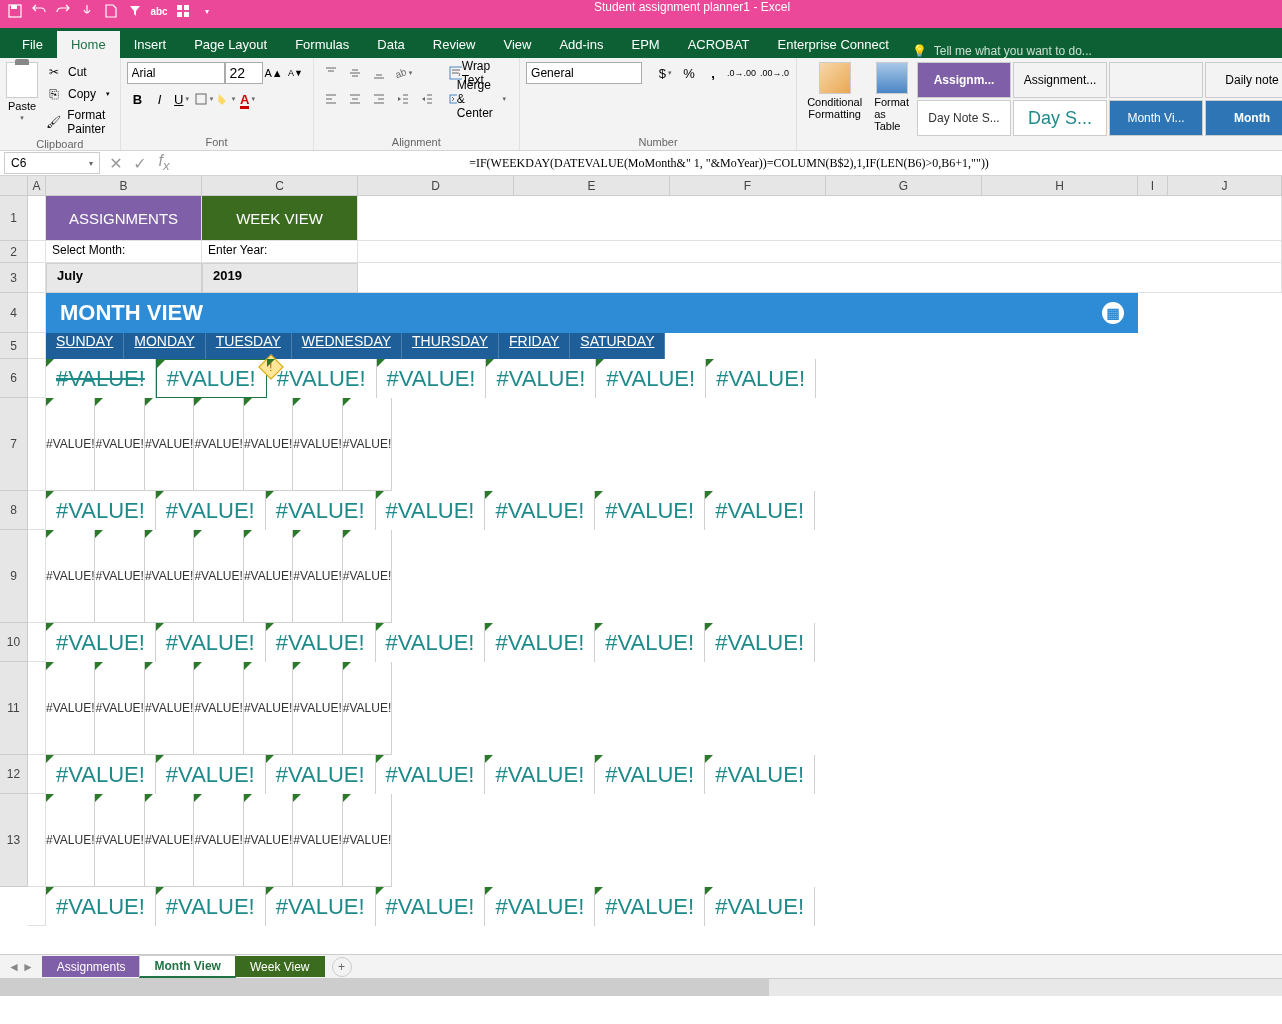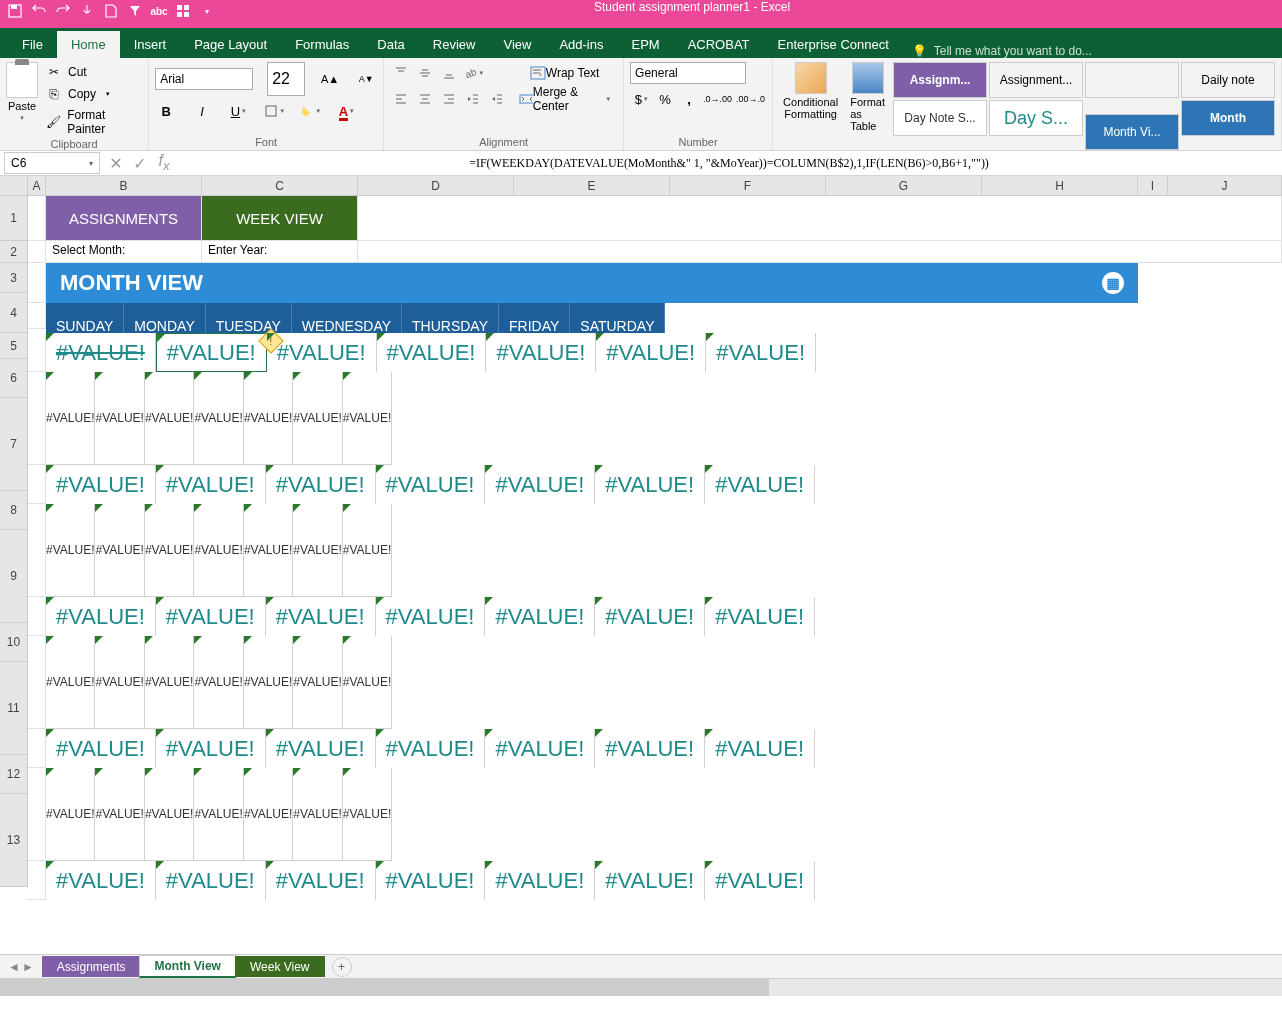--- a/index.html
+++ b/index.html
@@ -25,43 +25,43 @@
 .ribbon-group-content { display: flex; align-items: flex-start; gap: 4px; flex: 1; }
 
 .clipboard-big { display: flex; flex-direction: column; align-items: center; gap: 2px; font-size: 11px; }
 .paste-icon { width: 32px; height: 36px; background: #fff; border: 1px solid #ccc; position: relative; }
 .paste-icon::before { content: ''; position: absolute; top: -4px; left: 8px; width: 14px; height: 6px; background: #888; border-radius: 2px 2px 0 0; }
 .clipboard-small { display: flex; flex-direction: column; gap: 2px; font-size: 12px; }
 .clipboard-small-item { display: flex; align-items: center; gap: 6px; padding: 2px 4px; cursor: pointer; }
 .mini-icon { width: 16px; height: 16px; display: inline-flex; align-items: center; justify-content: center; font-size: 12px; }
 
 .font-group-rows { display: flex; flex-direction: column; gap: 4px; }
-.font-row { display: flex; align-items: center; gap: 14px; }
+.font-row { display: flex; align-items: center; gap: 0; }
 .font-name { width: 98px; height: 22px; border: 1px solid #ababab; font-size: 12px; padding: 0 4px; background: #fff; }
-.font-size { width: 38px; height: 22px; border: 1px solid #ababab; font-size: 16px; padding: 16px 4px; background: #fff; }
+.font-size { width: 38px; height: 22px; border: 1px solid #ababab; font-size: 14px; padding: 4px 4px; background: #fff; }
 .ribbon-btn { min-width: 22px; height: 22px; display: inline-flex; align-items: center; justify-content: center; cursor: pointer; font-size: 13px; border: 1px solid transparent; }
 .ribbon-btn.dd::after { content: '▾'; font-size: 7px; margin-left: 2px; color: #666; }
 
 .alignment-rows { display: flex; flex-direction: column; gap: 4px; }
 .align-row { display: flex; gap: 2px; }
 .align-btn { width: 22px; height: 22px; display: flex; align-items: center; justify-content: center; cursor: pointer; }
 .merge-btn, .wrap-btn { display: flex; align-items: center; gap: 0; height: 22px; padding: 0 6px; font-size: 12px; cursor: pointer; }
 
-.number-rows { display: flex; flex-direction: column; gap: 4px; }
+.number-rows { display: flex; gap: 12px; }
 .number-format { width: 116px; height: 22px; border: 1px solid #ababab; font-size: 12px; padding: 0 4px; background: #fff; }
 
 .styles-big { display: flex; flex-direction: column; align-items: center; gap: 2px; font-size: 11px; padding: 0 4px; }
 .styles-icon { width: 32px; height: 32px; background: linear-gradient(135deg, #f8d7a8, #e8a854); border: 1px solid #ccc; }
 
 .style-gallery { display: grid; grid-template-columns: repeat(4, 1fr); gap: 2px; }
 .style-cell { width: 94px; height: 36px; border: 1px solid #ccc; display: flex; align-items: center; justify-content: center; font-size: 12px; overflow: hidden; white-space: nowrap; padding: 0 4px; }
 .style-cell.assignm { background: #7e5fa8; color: #fff; font-weight: bold; }
 .style-cell.daynotes { background: #fff; color: #333; }
 .style-cell.days { background: #fff; color: #1f8a8a; font-size: 18px; font-family: Arial; }
-.style-cell.monthvi { background: #2e75b6; color: #fff; margin-top: 14px; }
+.style-cell.monthvi { background: #2e75b6; color: #fff; }
 .style-cell.month { background: #2e75b6; color: #fff; font-weight: bold; }
 
 
 .formula-bar { height: 25px; border-bottom: 1px solid #d4d4d4; display: flex; align-items: center; background: #fff; text-align: center; }
 .name-box { width: 96px; height: 22px; border: 1px solid #ccc; margin: 0 4px; font-size: 12px; padding: 0 6px; display: flex; align-items: center; justify-content: space-between; }
 .fb-btn { width: 24px; height: 22px; display: flex; align-items: center; justify-content: center; color: #999; cursor: pointer; }
 .fb-formula { flex: 1; font-size: 12px; padding: 0 6px; font-family: 'Segoe UI'; }
 
 
 .grid-area { position: relative; height: 778px; overflow: hidden; background: #fff; }
@@ -86,21 +86,21 @@
 .btn-cell { height: 45px; display: flex; align-items: center; justify-content: center; color: #fff; font: 15px Arial; font-weight: normal; }
 .assignments-btn { background: #7e5fa8; }
 .weekview-btn { background: #3a6b1f; }
 
 .label-cell { height: 22px; padding: 2px 6px; font: 12px Arial; }
 .input-cell { height: 30px; background: #e8e8e8; padding: 4px 10px; font: bold 13px Arial; border: 1px solid #d0d0d0; }
 
 .monthview-banner { background: #2e8bd6; color: #fff; height: 40px; display: flex; align-items: center; justify-content: space-between; padding: 0 14px; font: bold 22px Arial; }
 .spreadsheet-icon { width: 22px; height: 22px; background: #fff; border-radius: 50%; display: flex; align-items: center; justify-content: center; color: #2e8bd6; font-size: 14px; }
 
-.day-header { background: #1f5f99; color: #fff; height: 26px; padding: 15px 10px; font: 14px Arial; border-right: 1px solid #4a7fb0; }
+.day-header { background: #1f5f99; color: #fff; height: 26px; padding: 0 10px; font: 14px Arial; border-right: 1px solid #4a7fb0; text-decoration: underline; }
 
 .cal-big { height: 39px; padding: 4px 10px; font: 22px Arial; color: #1f8a8a; border-right: 1px solid #d0d0d0; display: flex; align-items: center; position: relative; }
 .cal-big::before { content: ''; position: absolute; top: 0; left: 0; border: 4px solid transparent; border-top-color: #2b7a2b; border-left-color: #2b7a2b; }
 .cal-big.selected { border: 1px solid #217346; background: #fff; }
 .cal-big.struck { text-decoration: line-through; }
 .cal-note { height: 93px; display: flex; align-items: center; justify-content: center; font: 12px Arial; color: #333; border-right: 1px solid #d0d0d0; border-bottom: 1px solid #d0d0d0; position: relative; }
 .cal-note::before { content: ''; position: absolute; top: 0; left: 0; border: 4px solid transparent; border-top-color: #2b7a2b; border-left-color: #2b7a2b; }
 
 .error-tag { position: absolute; width: 18px; height: 18px; background: #ffe699; border: 1px solid #d6a400; display: flex; align-items: center; justify-content: center; font-size: 11px; color: #8a6d00; top: -2px; right: -14px; transform: rotate(45deg); }
 .error-tag span { transform: rotate(-45deg); }
@@ -442,20 +442,26 @@
         <div class="cell" style="height:45px;flex:1"></div>
       </div>
 
       <div class="sheet-row">
         <div class="cell col-a" style="height:22px"></div>
         <div class="cell wide label-cell">Select Month:</div>
         <div class="cell wide label-cell">Enter Year:</div>
         <div class="cell" style="height:22px;flex:1"></div>
       </div>
 
+      <div class="sheet-row">
+        <div class="cell col-a" style="height:30px"></div>
+        <div class="cell wide input-cell">July</div>
+        <div class="cell wide input-cell">2019</div>
+        <div class="cell" style="height:30px;flex:1"></div>
+      </div>
 
       <div class="sheet-row">
         <div class="cell col-a" style="height:40px"></div>
         <div class="monthview-banner" style="width:1092px">
           <span>MONTH VIEW</span>
           <div class="spreadsheet-icon">▦</div>
         </div>
       </div>
 
       <div class="sheet-row">

